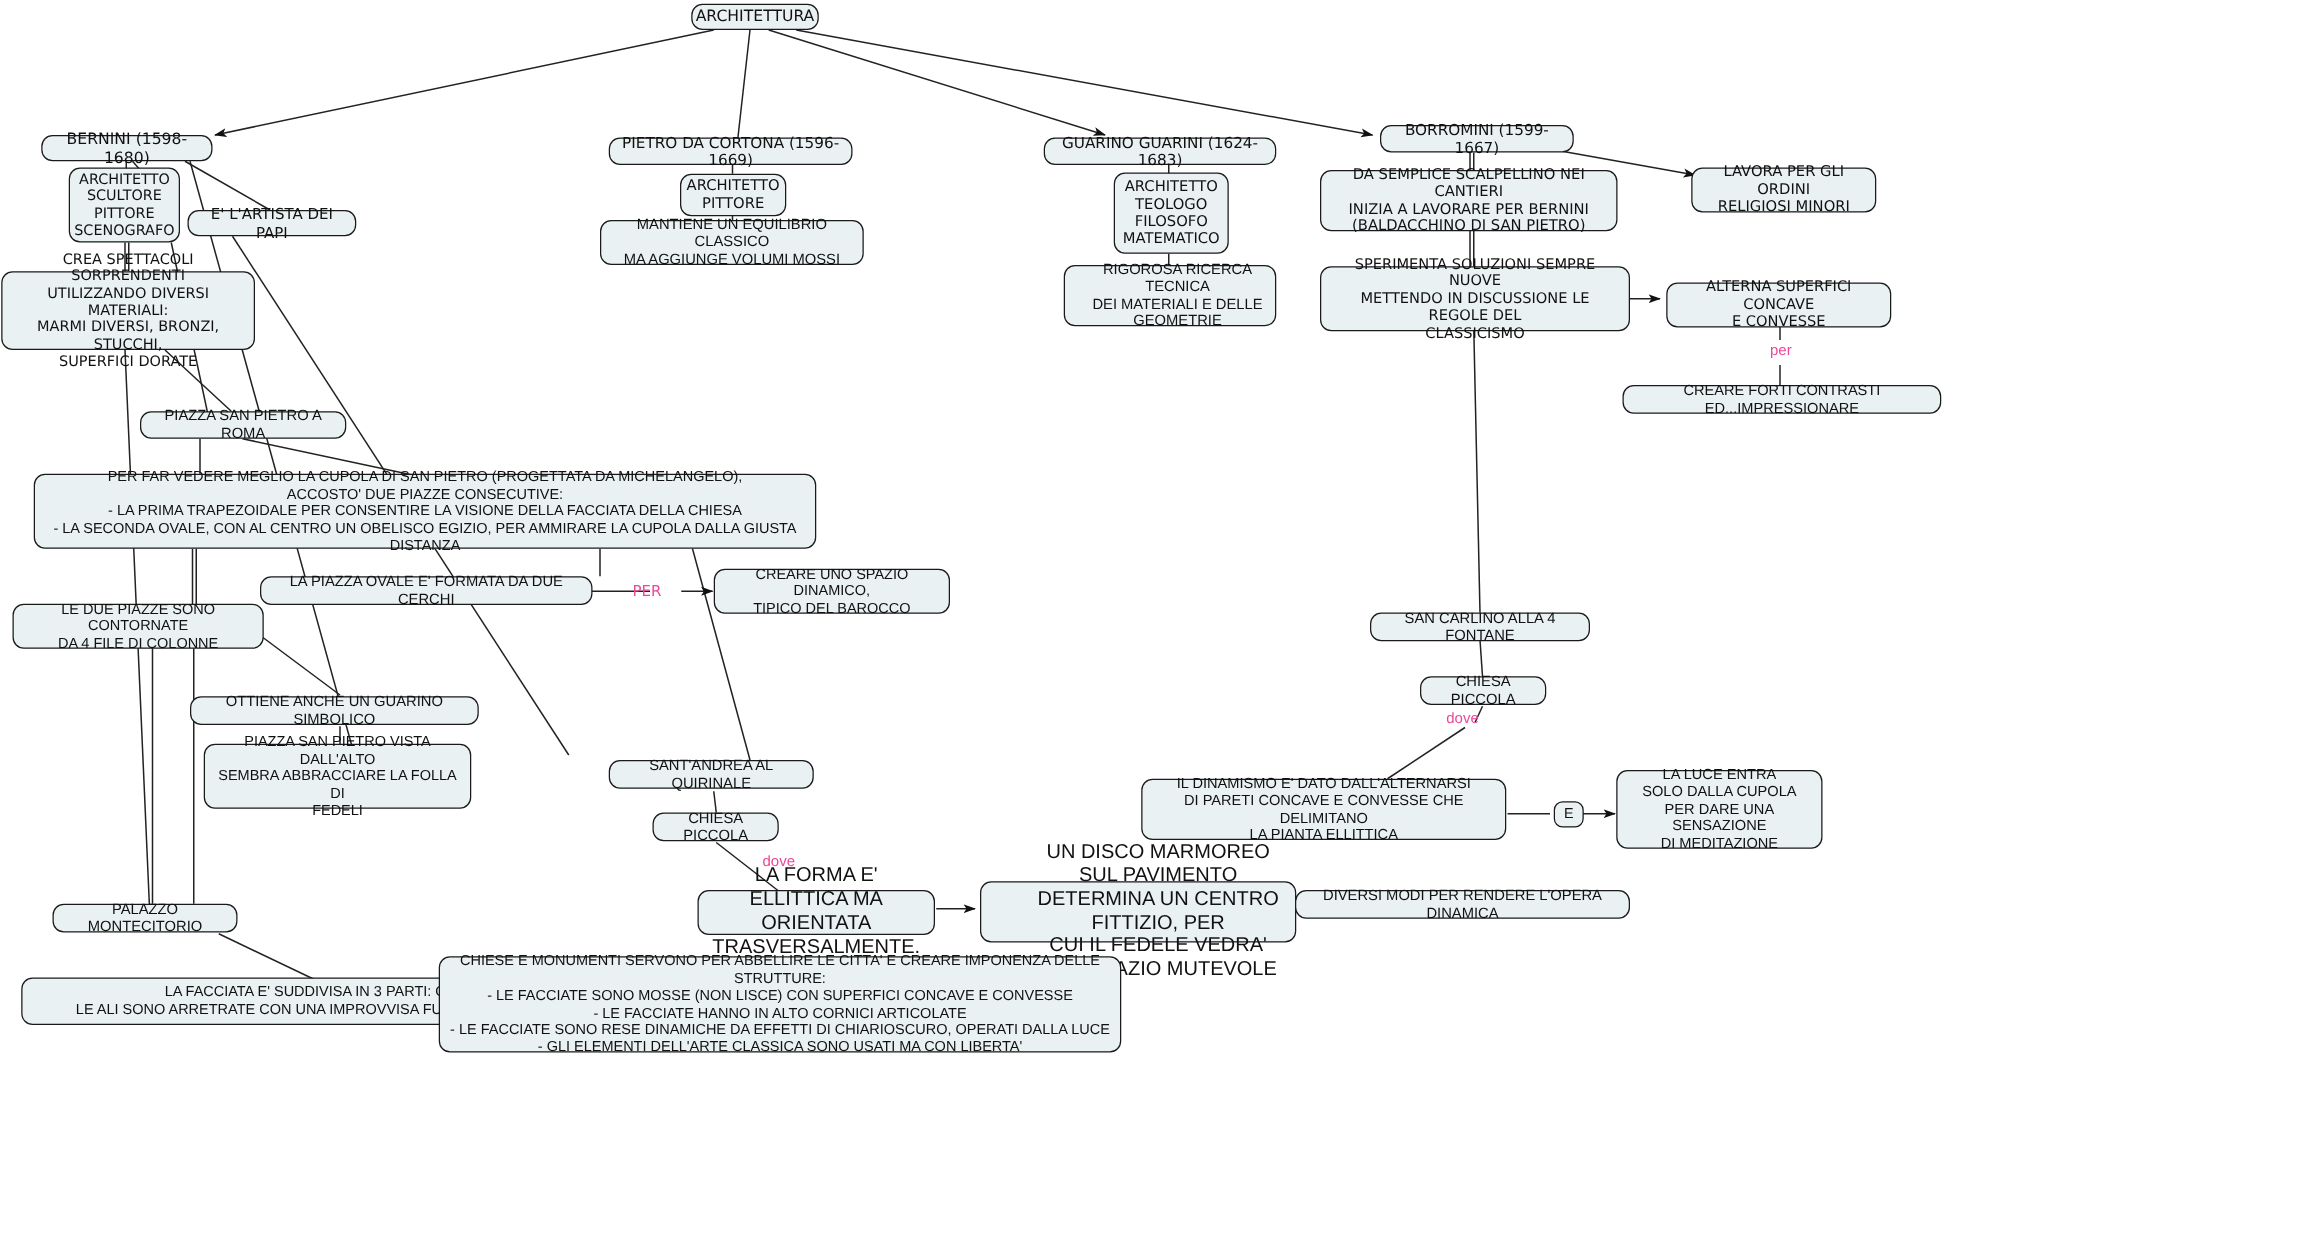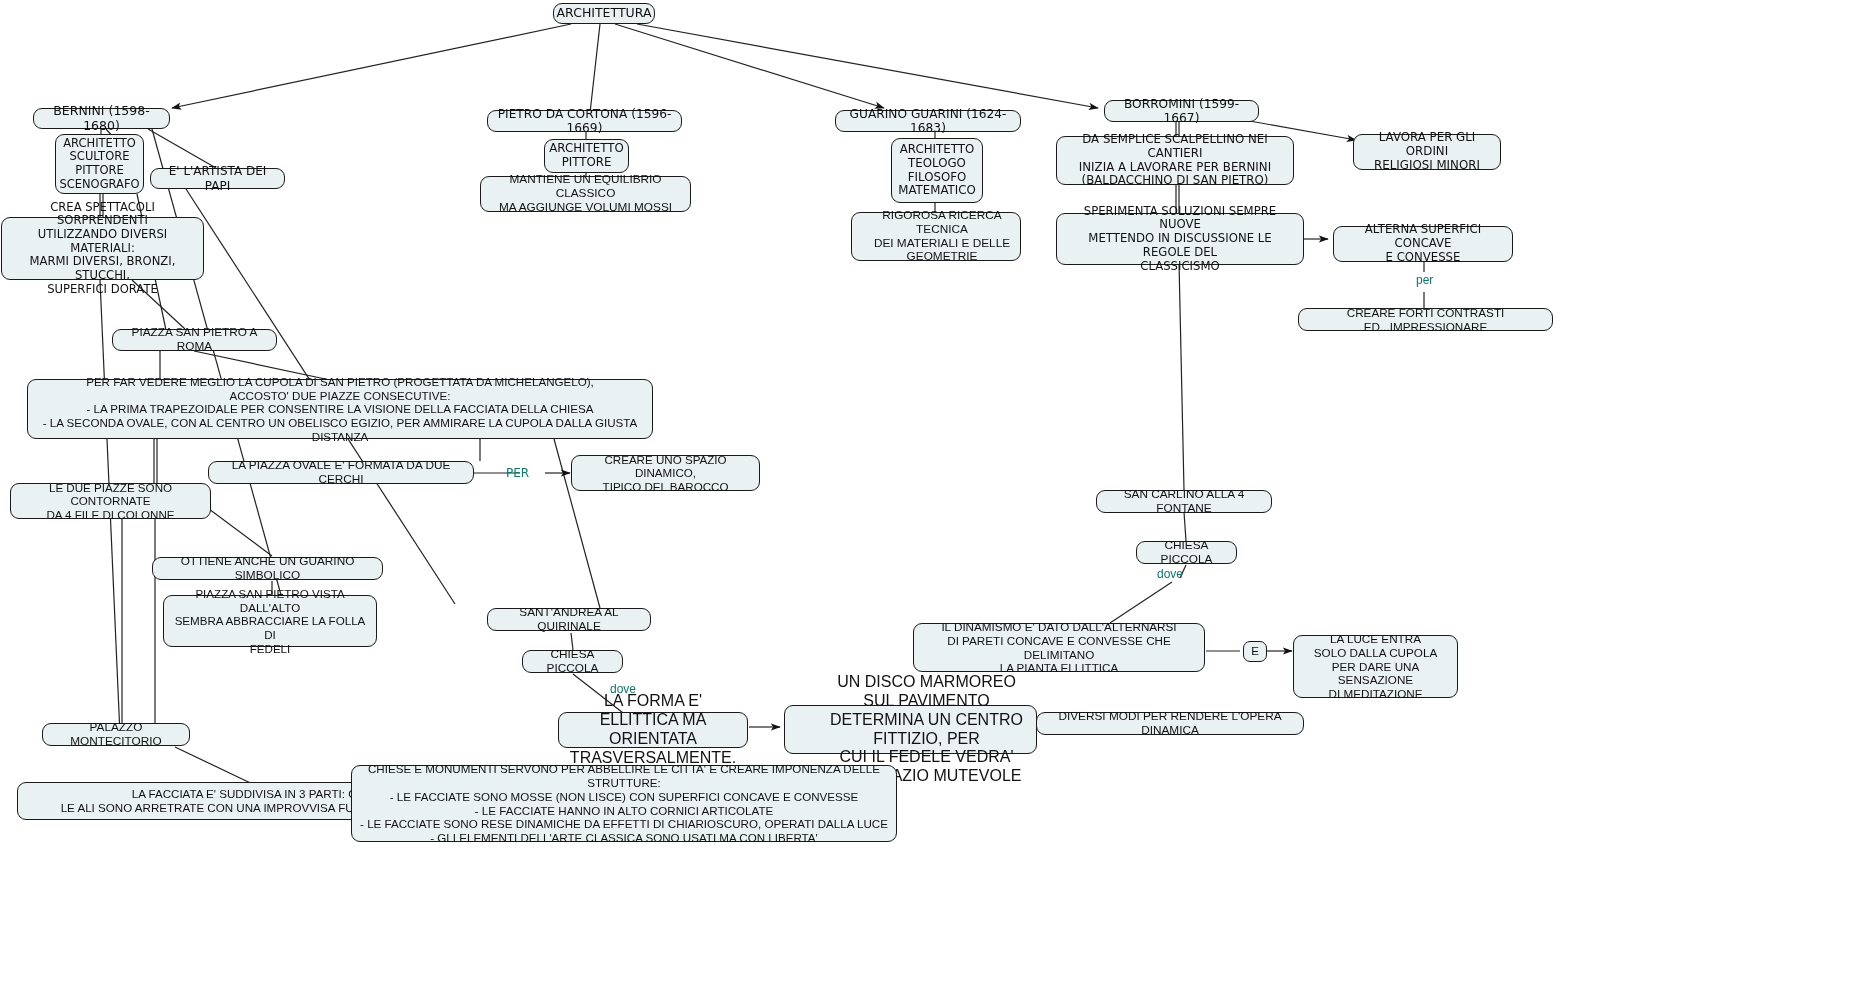--- a/index.html
+++ b/index.html
@@ -22,21 +22,21 @@
     white-space:pre-line;
     padding:3px 8px;
     z-index:2;
   }
   .n-sans{font-family:"DejaVu Sans", sans-serif;}
   .n-cond{font-family:"Liberation Sans", sans-serif;}
   .edge-label{
     position:absolute;
     font-family:"Liberation Sans", sans-serif;
     font-size:12px;
-    color:#0f766e;
+    color:#ec4899;
     background:transparent;
     z-index:3;
     white-space:nowrap;
   }
   .lbl-cap{font-family:"DejaVu Sans", sans-serif;font-size:12px;}
 </style>
 </head>
 <body>
 
 <div id="stage">
@@ -211,21 +211,21 @@
   <div class="node n-cond" style="left:1096px;top:490px;width:176px;height:23px;font-size:11.8px;">SAN CARLINO ALLA 4 FONTANE</div>
 
   <div class="node n-cond" style="left:1136px;top:541px;width:101px;height:23px;font-size:11.8px;">CHIESA PICCOLA</div>
 
   <div class="node n-cond" style="left:913px;top:623px;width:292px;height:49px;font-size:11.7px;">IL DINAMISMO E' DATO DALL'ALTERNARSI
 DI PARETI CONCAVE E CONVESSE CHE DELIMITANO
 LA PIANTA ELLITTICA</div>
 
   <div class="node n-cond" style="left:1243px;top:641px;width:24px;height:21px;font-size:11.5px;border-radius:7px;">E</div>
 
-  <div class="node n-cond" style="left:1293px;top:635px;width:165px;height:63px;font-size:11.7px;">LA LUCE ENTRA
+  <div class="node n-cond" style="left:1293px;top:616px;width:165px;height:63px;font-size:11.7px;">LA LUCE ENTRA
 SOLO DALLA CUPOLA
 PER DARE UNA SENSAZIONE
 DI MEDITAZIONE</div>
 
   <div class="edge-label lbl-cap" style="left:506px;top:466px;">PER</div>
 
   <div class="edge-label" style="left:1416px;top:273px;">per</div>
 
   <div class="edge-label" style="left:610px;top:682px;">dove</div>
 

